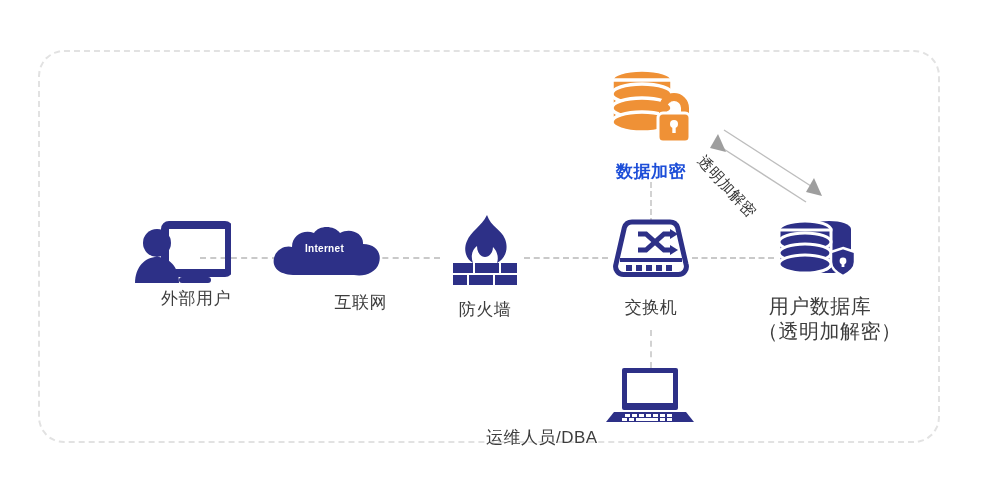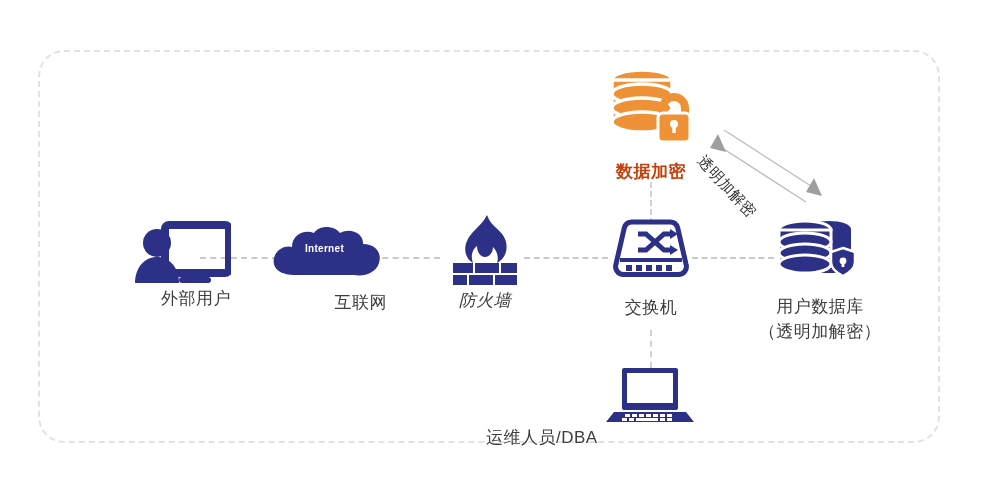--- a/index.html
+++ b/index.html
@@ -37,30 +37,30 @@
     margin: 0 auto;
   }
   .label {
     font-size: 17px;
     color: #3d3d3d;
     line-height: 24px;
     white-space: nowrap;
     letter-spacing: 0.5px;
   }
   .label-multi {
-    font-size: 17px;
+    font-size: 20px;
     color: #3d3d3d;
     line-height: 25px;
     white-space: nowrap;
     letter-spacing: 0.5px;
   }
   .label-accent {
     font-size: 17px;
     font-weight: bold;
-    color: #c2410c;
+    color: #1d4ed8;
     white-space: nowrap;
     letter-spacing: 0.5px;
   }
   .conn {
     position: absolute;
     background: transparent;
   }
   .conn-h {
     border-top: 2px dashed #c9c9c9;
     height: 0;
@@ -147,21 +147,21 @@
                  C46 44 50 40 50 34 C54 38 56 44 54 50
                  C62 46 66 36 62 26 C58 16 48 14 44 2 Z" fill="#2d3087"></path>
         <rect x="10" y="50" width="20" height="10" fill="#2d3087"></rect>
         <rect x="32" y="50" width="24" height="10" fill="#2d3087"></rect>
         <rect x="58" y="50" width="16" height="10" fill="#2d3087"></rect>
         <rect x="10" y="62" width="14" height="10" fill="#2d3087"></rect>
         <rect x="26" y="62" width="24" height="10" fill="#2d3087"></rect>
         <rect x="52" y="62" width="22" height="10" fill="#2d3087"></rect>
       </svg>
     </span>
-    <div class="label" style="font-style:italic;">防火墙</div>
+    <div class="label" style="margin-top:9px;">防火墙</div>
   </div>
 
   <div class="node" style="left:592px; top:218px; width:118px;">
     <span class="icon-wrap">
       <svg width="78" height="64" viewBox="0 0 78 64">
         <path d="M20 4 h38 a8 8 0 0 1 7.6 5.5 L74 46 a8 8 0 0 1 -7.6 10.5 h-54.8
                  A8 8 0 0 1 4 46 L12.4 9.5 A8 8 0 0 1 20 4 z" fill="none" stroke="#2d3087" stroke-width="5"></path>
         <line x1="8" y1="42" x2="70" y2="42" stroke="#2d3087" stroke-width="4"></line>
         <path d="M26 16 h8 l18 16 h8" fill="none" stroke="#2d3087" stroke-width="5"></path>
         <path d="M26 32 h8 l18 -16 h8" fill="none" stroke="#2d3087" stroke-width="5"></path>

